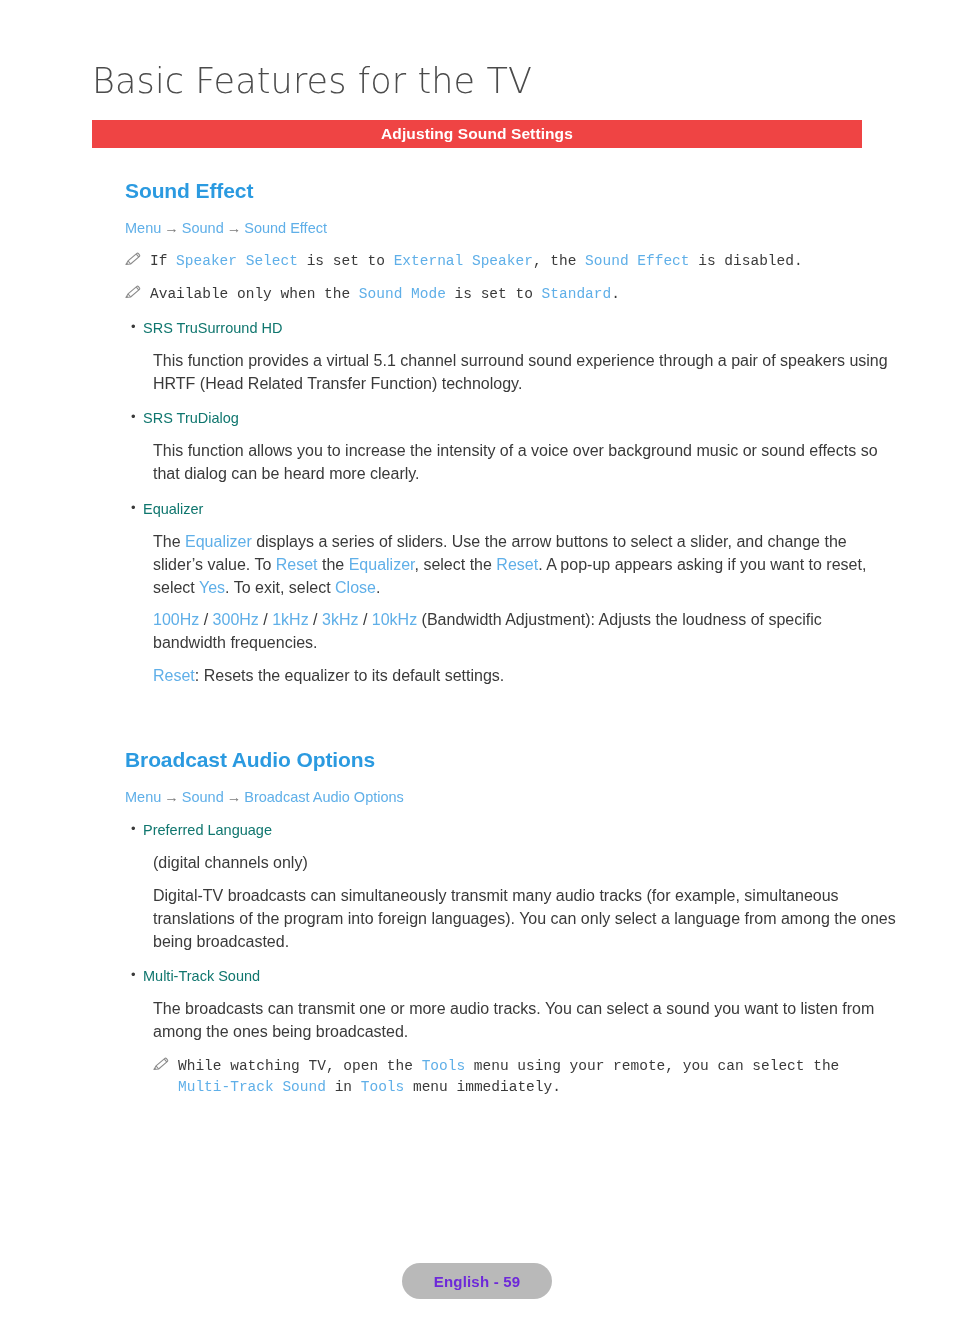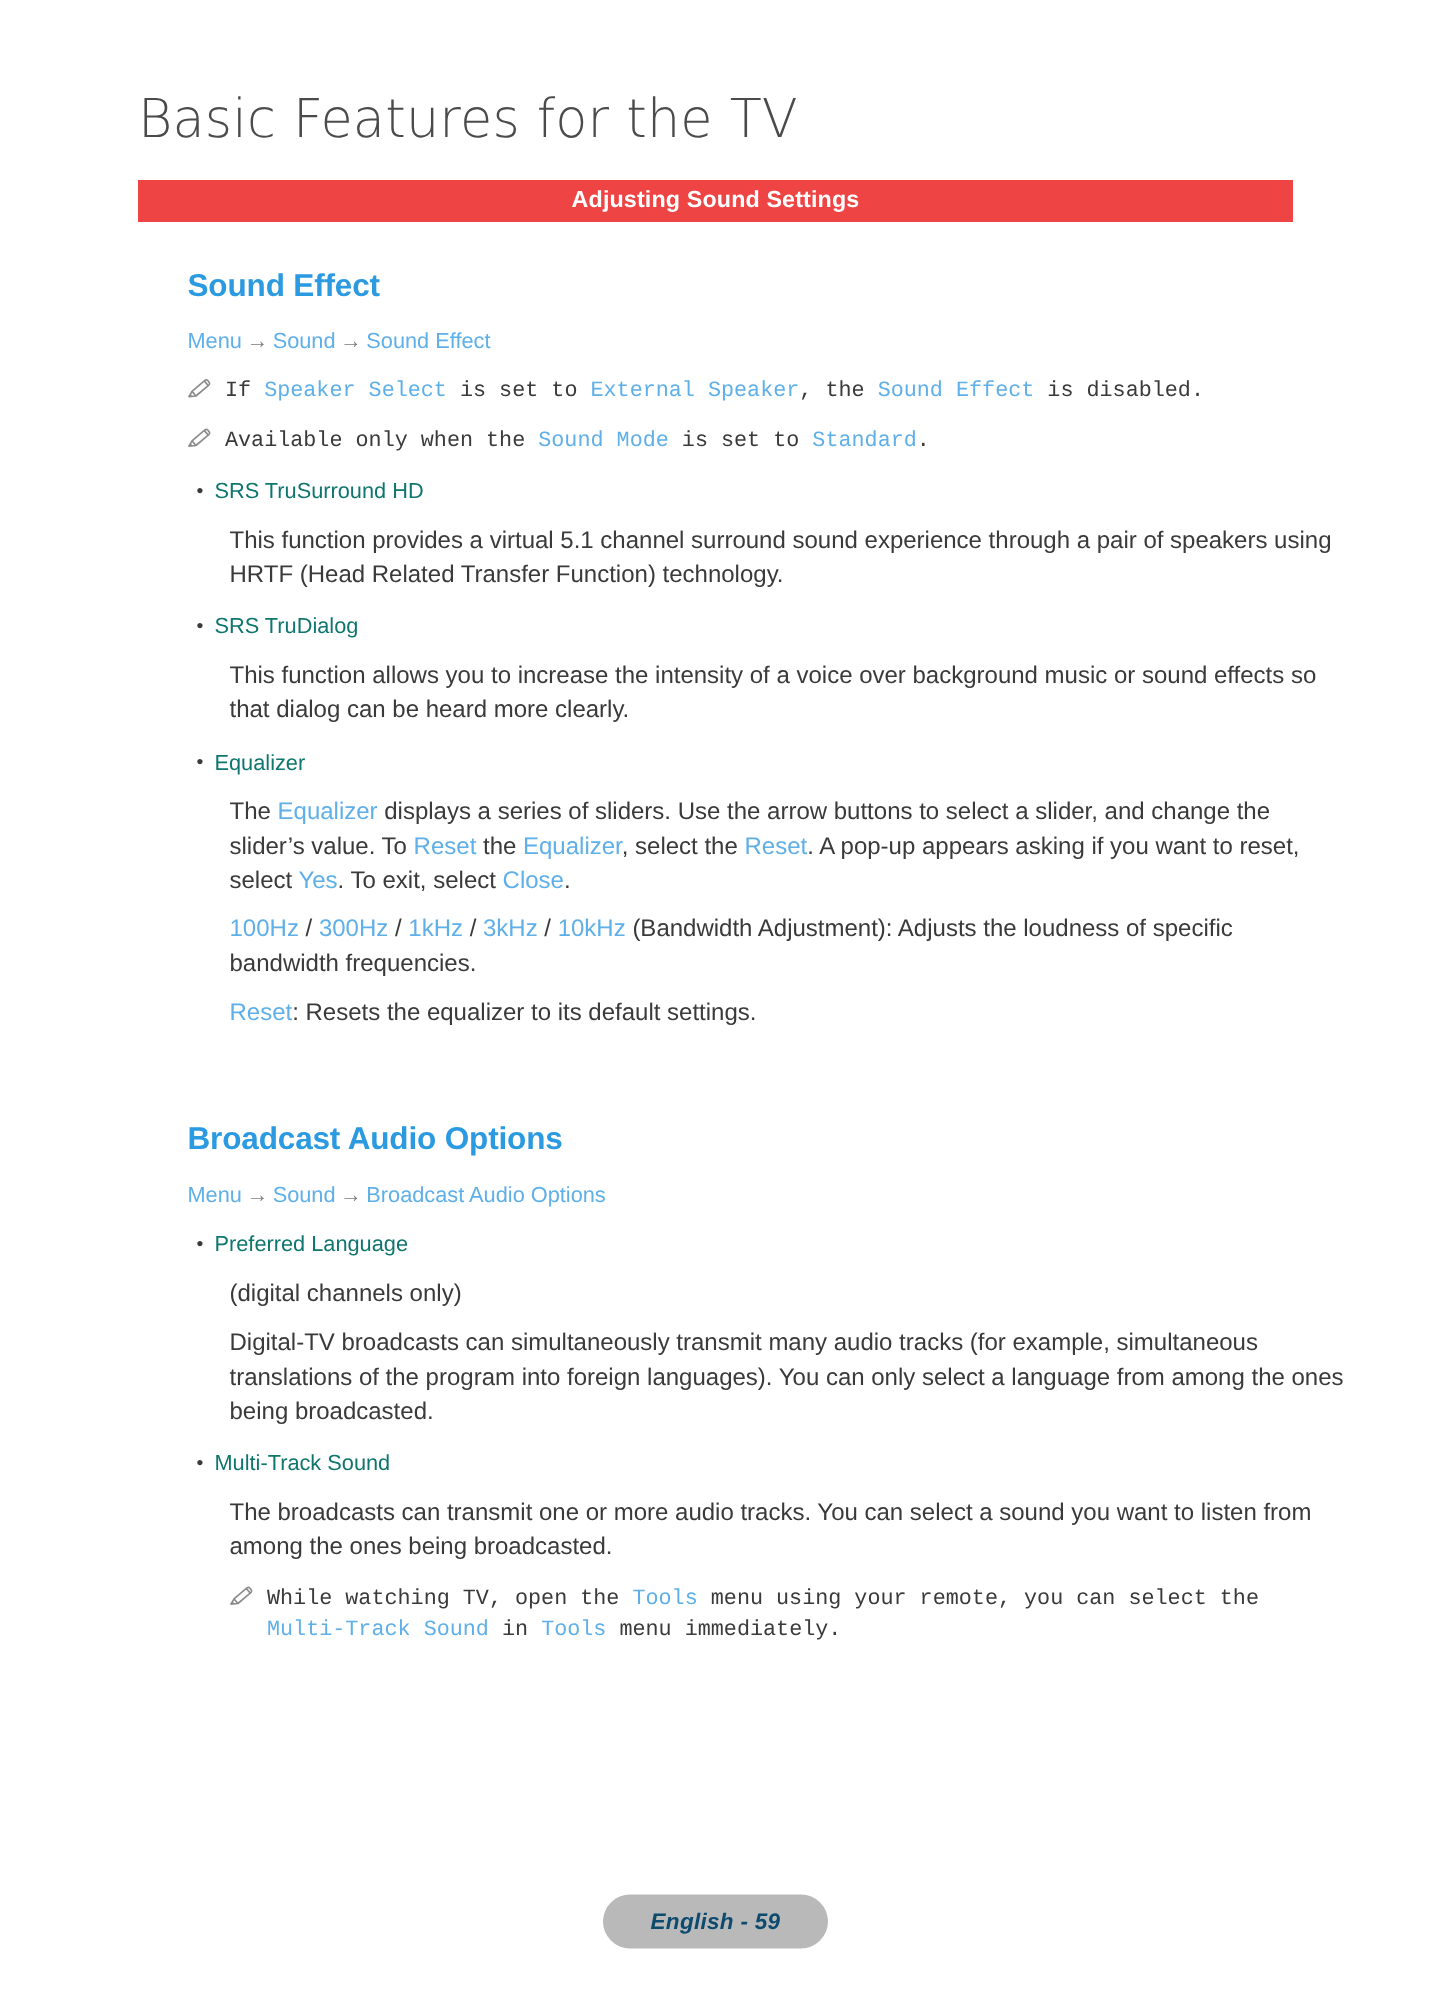--- a/index.html
+++ b/index.html
@@ -154,23 +154,22 @@
     height: 36px;
     border-radius: 18px;
     background: #b9b9b9;
     display: flex;
     align-items: center;
     justify-content: center;
   }
   .footer-pill-text {
     font-size: 15px;
     font-weight: bold;
-    color: #0c4a6e;
+    color: #6d28d9;
     letter-spacing: 0.2px;
-    font-style: italic;
   }
 </style>
 </head>
 <body>
 
 <div class="page">
 
   <div class="chapter-title">Basic Features for the TV</div>
 
   <div class="banner">

